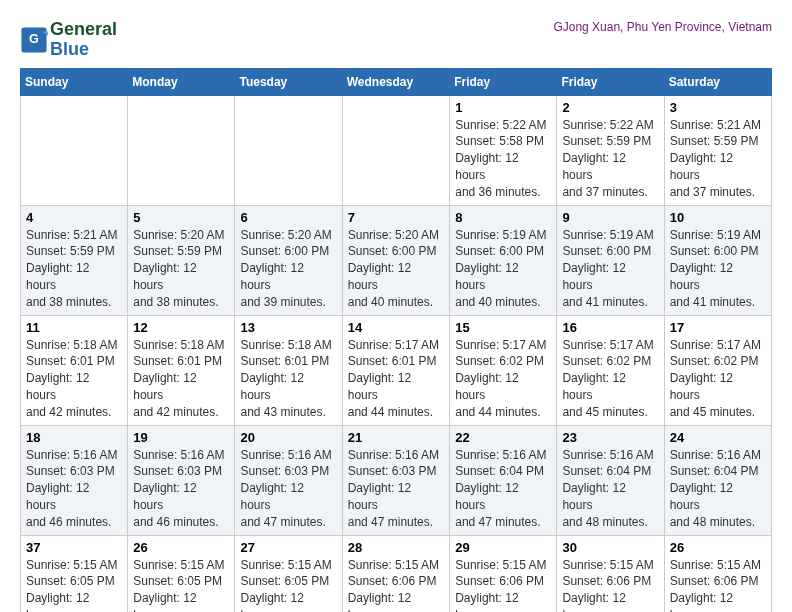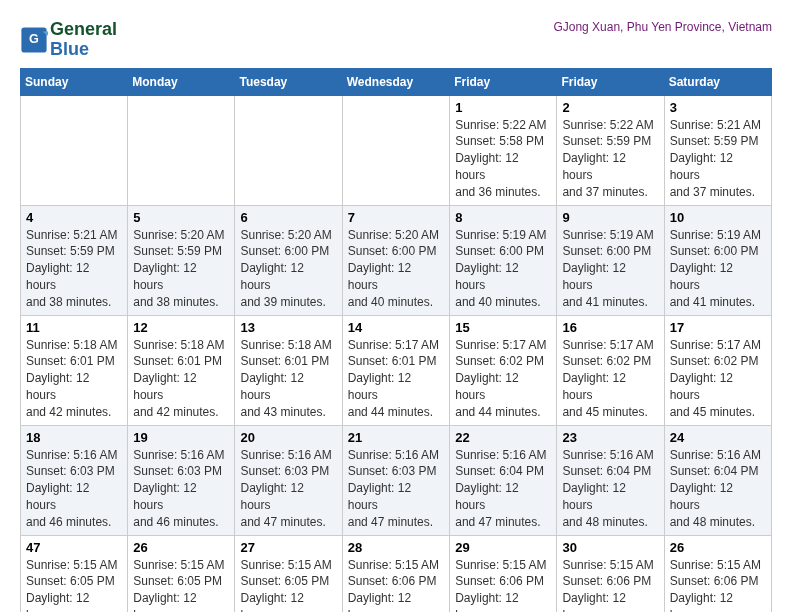--- a/index.html
+++ b/index.html
@@ -296,21 +296,21 @@
         <td>
           <div class="day-num">24</div>
           <div class="day-info" style="white-space: pre-line;">Sunrise: 5:16 AM
 Sunset: 6:04 PM
 Daylight: 12 hours
 and 48 minutes.</div>
         </td>
       </tr>
       <tr>
         <td>
-          <div class="day-num">47</div>
+          <div class="day-num">37</div>
           <div class="day-info" style="white-space: pre-line;">Sunrise: 5:15 AM
 Sunset: 6:05 PM
 Daylight: 12 hours
 and 49 minutes.</div>
         </td>
         <td>
           <div class="day-num">26</div>
           <div class="day-info" style="white-space: pre-line;">Sunrise: 5:15 AM
 Sunset: 6:05 PM
 Daylight: 12 hours

